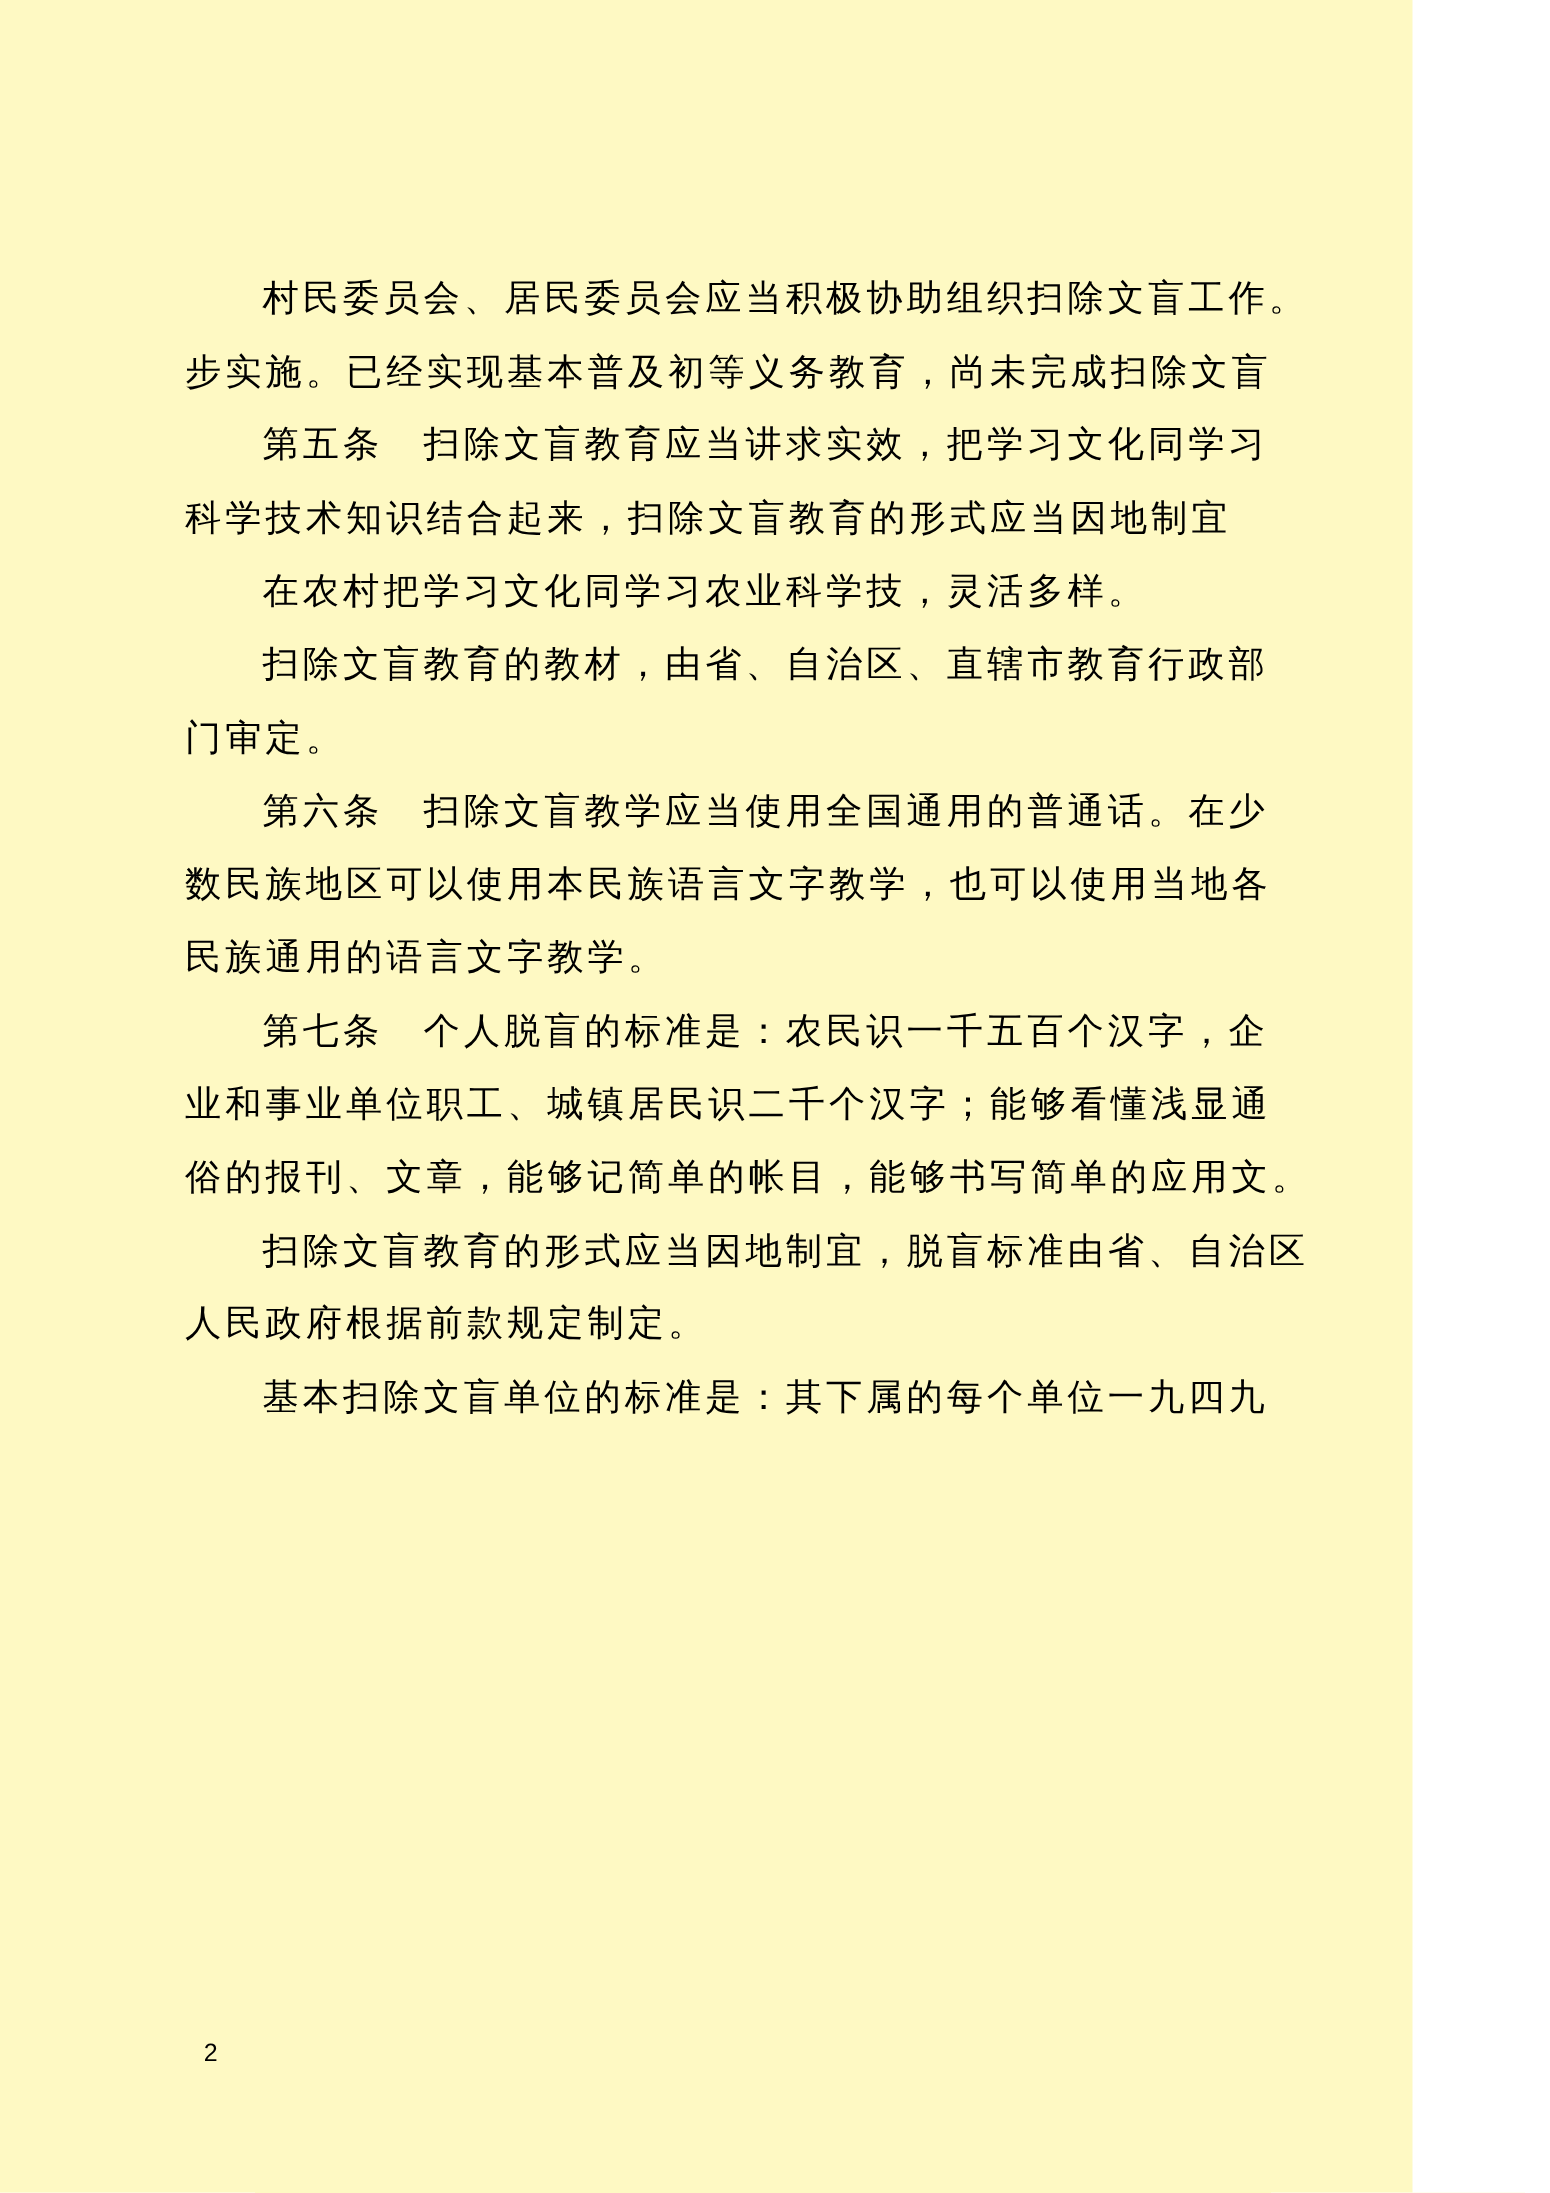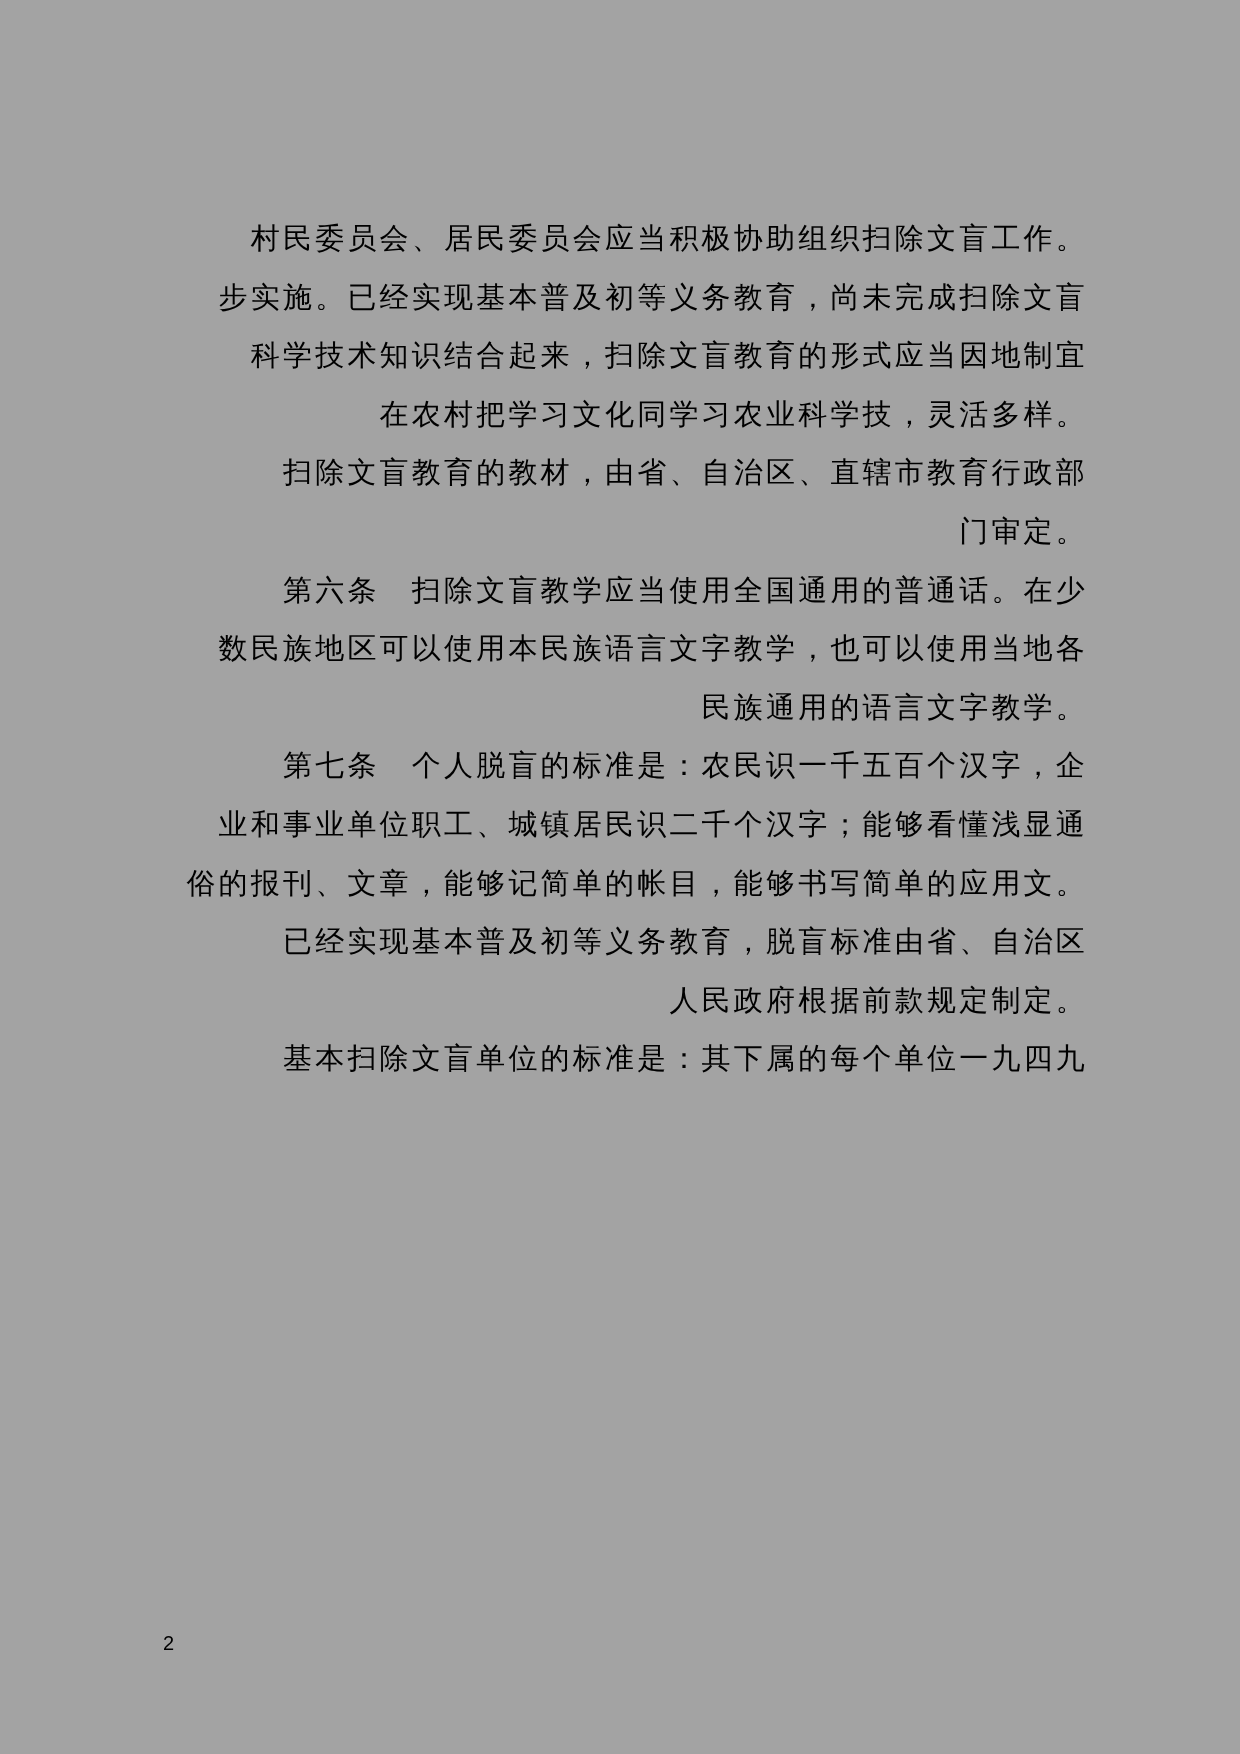--- a/index.html
+++ b/index.html
@@ -1,17 +1,17 @@
 <!DOCTYPE html>
 <html><head>
 <meta charset="utf-8">
 <style>
   html, body { margin: 0; padding: 0; background: #ffffff; }
   body { width: 1240px; height: 1754px; position: relative; overflow: hidden; }
-  .page { position: absolute; left: 0; top: 0; width: 1240px; height: 1754px; background: #a3a3a3; text-align: right; }
+  .page { position: absolute; left: 0; top: 0; width: 1130px; height: 1754px; background: #fef9c3; }
   .body-text {
     position: absolute; left: 148px; top: 218px; width: 940px;
     font-family: "DejaVu Sans", "Liberation Sans", sans-serif;
     font-size: 29px; color: #000;
   }
   .line {
     height: 58.6px; line-height: 40px; white-space: nowrap;
     letter-spacing: 3.2px;
   }
   .line.indent { padding-left: 62px; }
@@ -21,28 +21,29 @@
     font-size: 20px; color: #000;
   }
 </style>
 </head>
 <body>
 
 <div class="page">
   <div class="body-text">
     <div class="line indent">村民委员会、居民委员会应当积极协助组织扫除文盲工作。</div>
     <div class="line">步实施。已经实现基本普及初等义务教育，尚未完成扫除文盲</div>
+    <div class="line indent">第五条　扫除文盲教育应当讲求实效，把学习文化同学习</div>
     <div class="line">科学技术知识结合起来，扫除文盲教育的形式应当因地制宜</div>
     <div class="line indent">在农村把学习文化同学习农业科学技，灵活多样。</div>
     <div class="line indent">扫除文盲教育的教材，由省、自治区、直辖市教育行政部</div>
     <div class="line">门审定。</div>
     <div class="line indent">第六条　扫除文盲教学应当使用全国通用的普通话。在少</div>
     <div class="line">数民族地区可以使用本民族语言文字教学，也可以使用当地各</div>
     <div class="line">民族通用的语言文字教学。</div>
     <div class="line indent">第七条　个人脱盲的标准是：农民识一千五百个汉字，企</div>
     <div class="line">业和事业单位职工、城镇居民识二千个汉字；能够看懂浅显通</div>
     <div class="line">俗的报刊、文章，能够记简单的帐目，能够书写简单的应用文。</div>
-    <div class="line indent">已经实现基本普及初等义务教育，脱盲标准由省、自治区</div>
+    <div class="line indent">扫除文盲教育的形式应当因地制宜，脱盲标准由省、自治区</div>
     <div class="line">人民政府根据前款规定制定。</div>
     <div class="line indent">基本扫除文盲单位的标准是：其下属的每个单位一九四九</div>
   </div>
   <div class="page-number">2</div>
 </div>
 
 </body></html>

